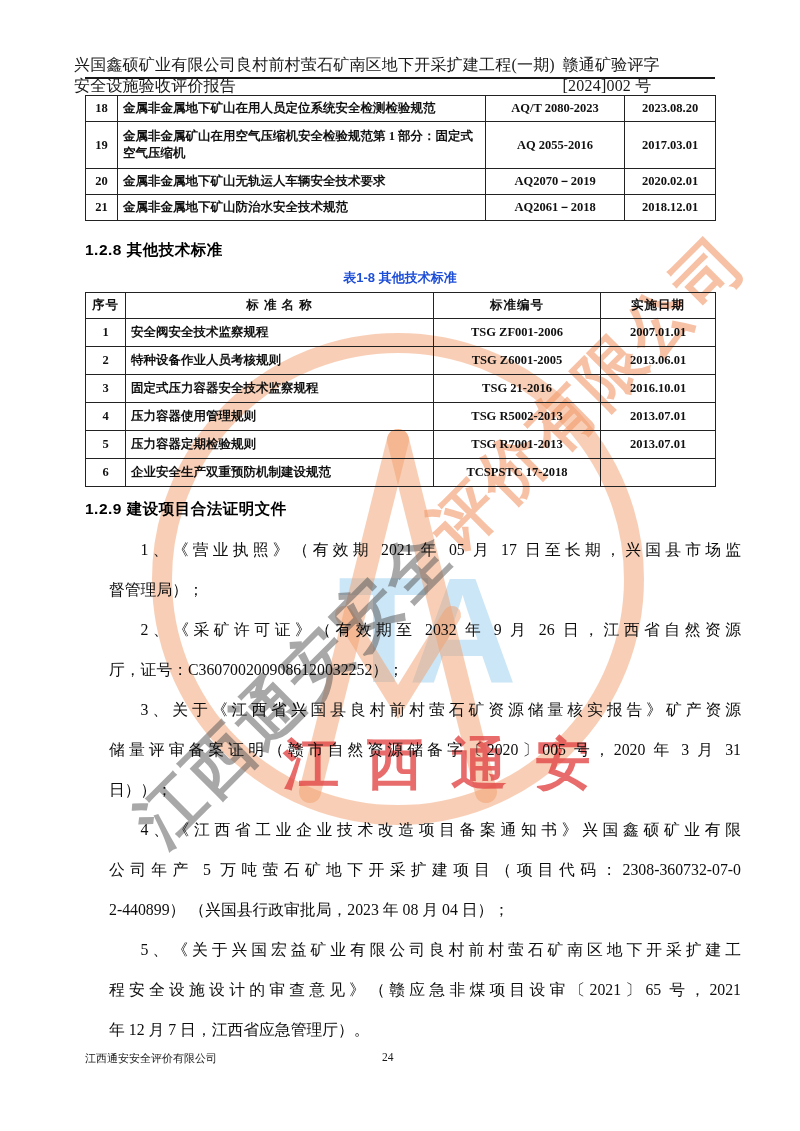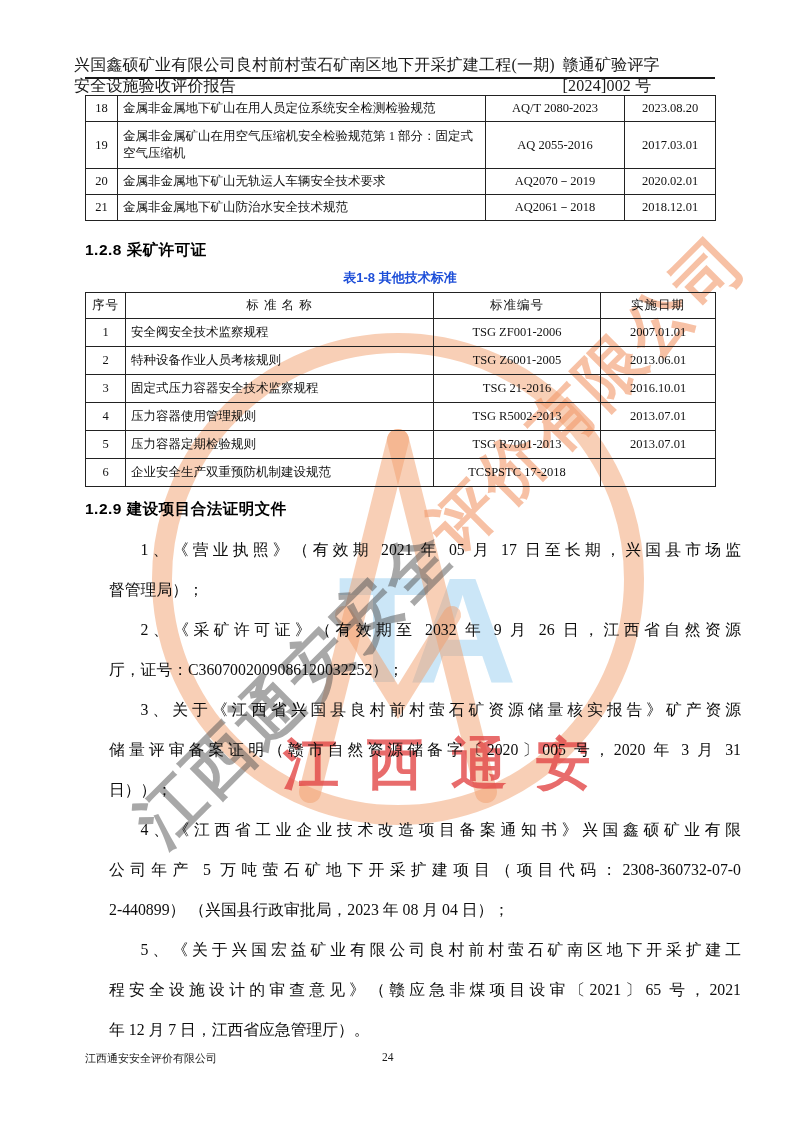--- a/index.html
+++ b/index.html
@@ -45,21 +45,21 @@
   }
   .hdr-rule{position:absolute;top:77px;left:85px;width:630px;border-top:2px solid #1a1a1a;}
   table.tbl{
     border-collapse:collapse;table-layout:fixed;
     position:absolute;left:85px;width:630px;
     font-size:12.5px;color:#111;
   }
   .tbl td,.tbl th{
     border:1px solid #222;
     text-align:center;vertical-align:middle;
-    padding:1px 5px;font-weight:normal;
+    padding:1px 5px;font-weight:bold;
     overflow:hidden;
   }
   .tbl .cell-name{text-align:left;}
   .tbl-top{top:95px;}
   .tbl-top tr{height:26px;}
   .tbl-top tr.tall{height:47px;}
   .tbl-18{top:292px;}
   .tbl-18 thead tr{height:26px;}
   .tbl-18 tbody tr{height:28px;}
   .tbl-18 th{letter-spacing:1px;margin-top:11px;}
@@ -144,21 +144,21 @@
           </tr>
           <tr>
             <td>21</td>
             <td class="cell-name">金属非金属地下矿山防治水安全技术规范</td>
             <td>AQ2061－2018</td>
             <td>2018.12.01</td>
           </tr>
         </tbody>
     </table>
 
-    <h2 class="sec sec-128">1.2.8 采矿许可证</h2>
+    <h2 class="sec sec-128">1.2.8 其他技术标准</h2>
     <div class="tbl-caption">表1-8  其他技术标准</div>
 
     <table class="tbl tbl-18">
       <colgroup>
           <col style="width:40px">
           <col style="width:308px">
           <col style="width:167px">
           <col style="width:115px">
         </colgroup>
       <thead>

